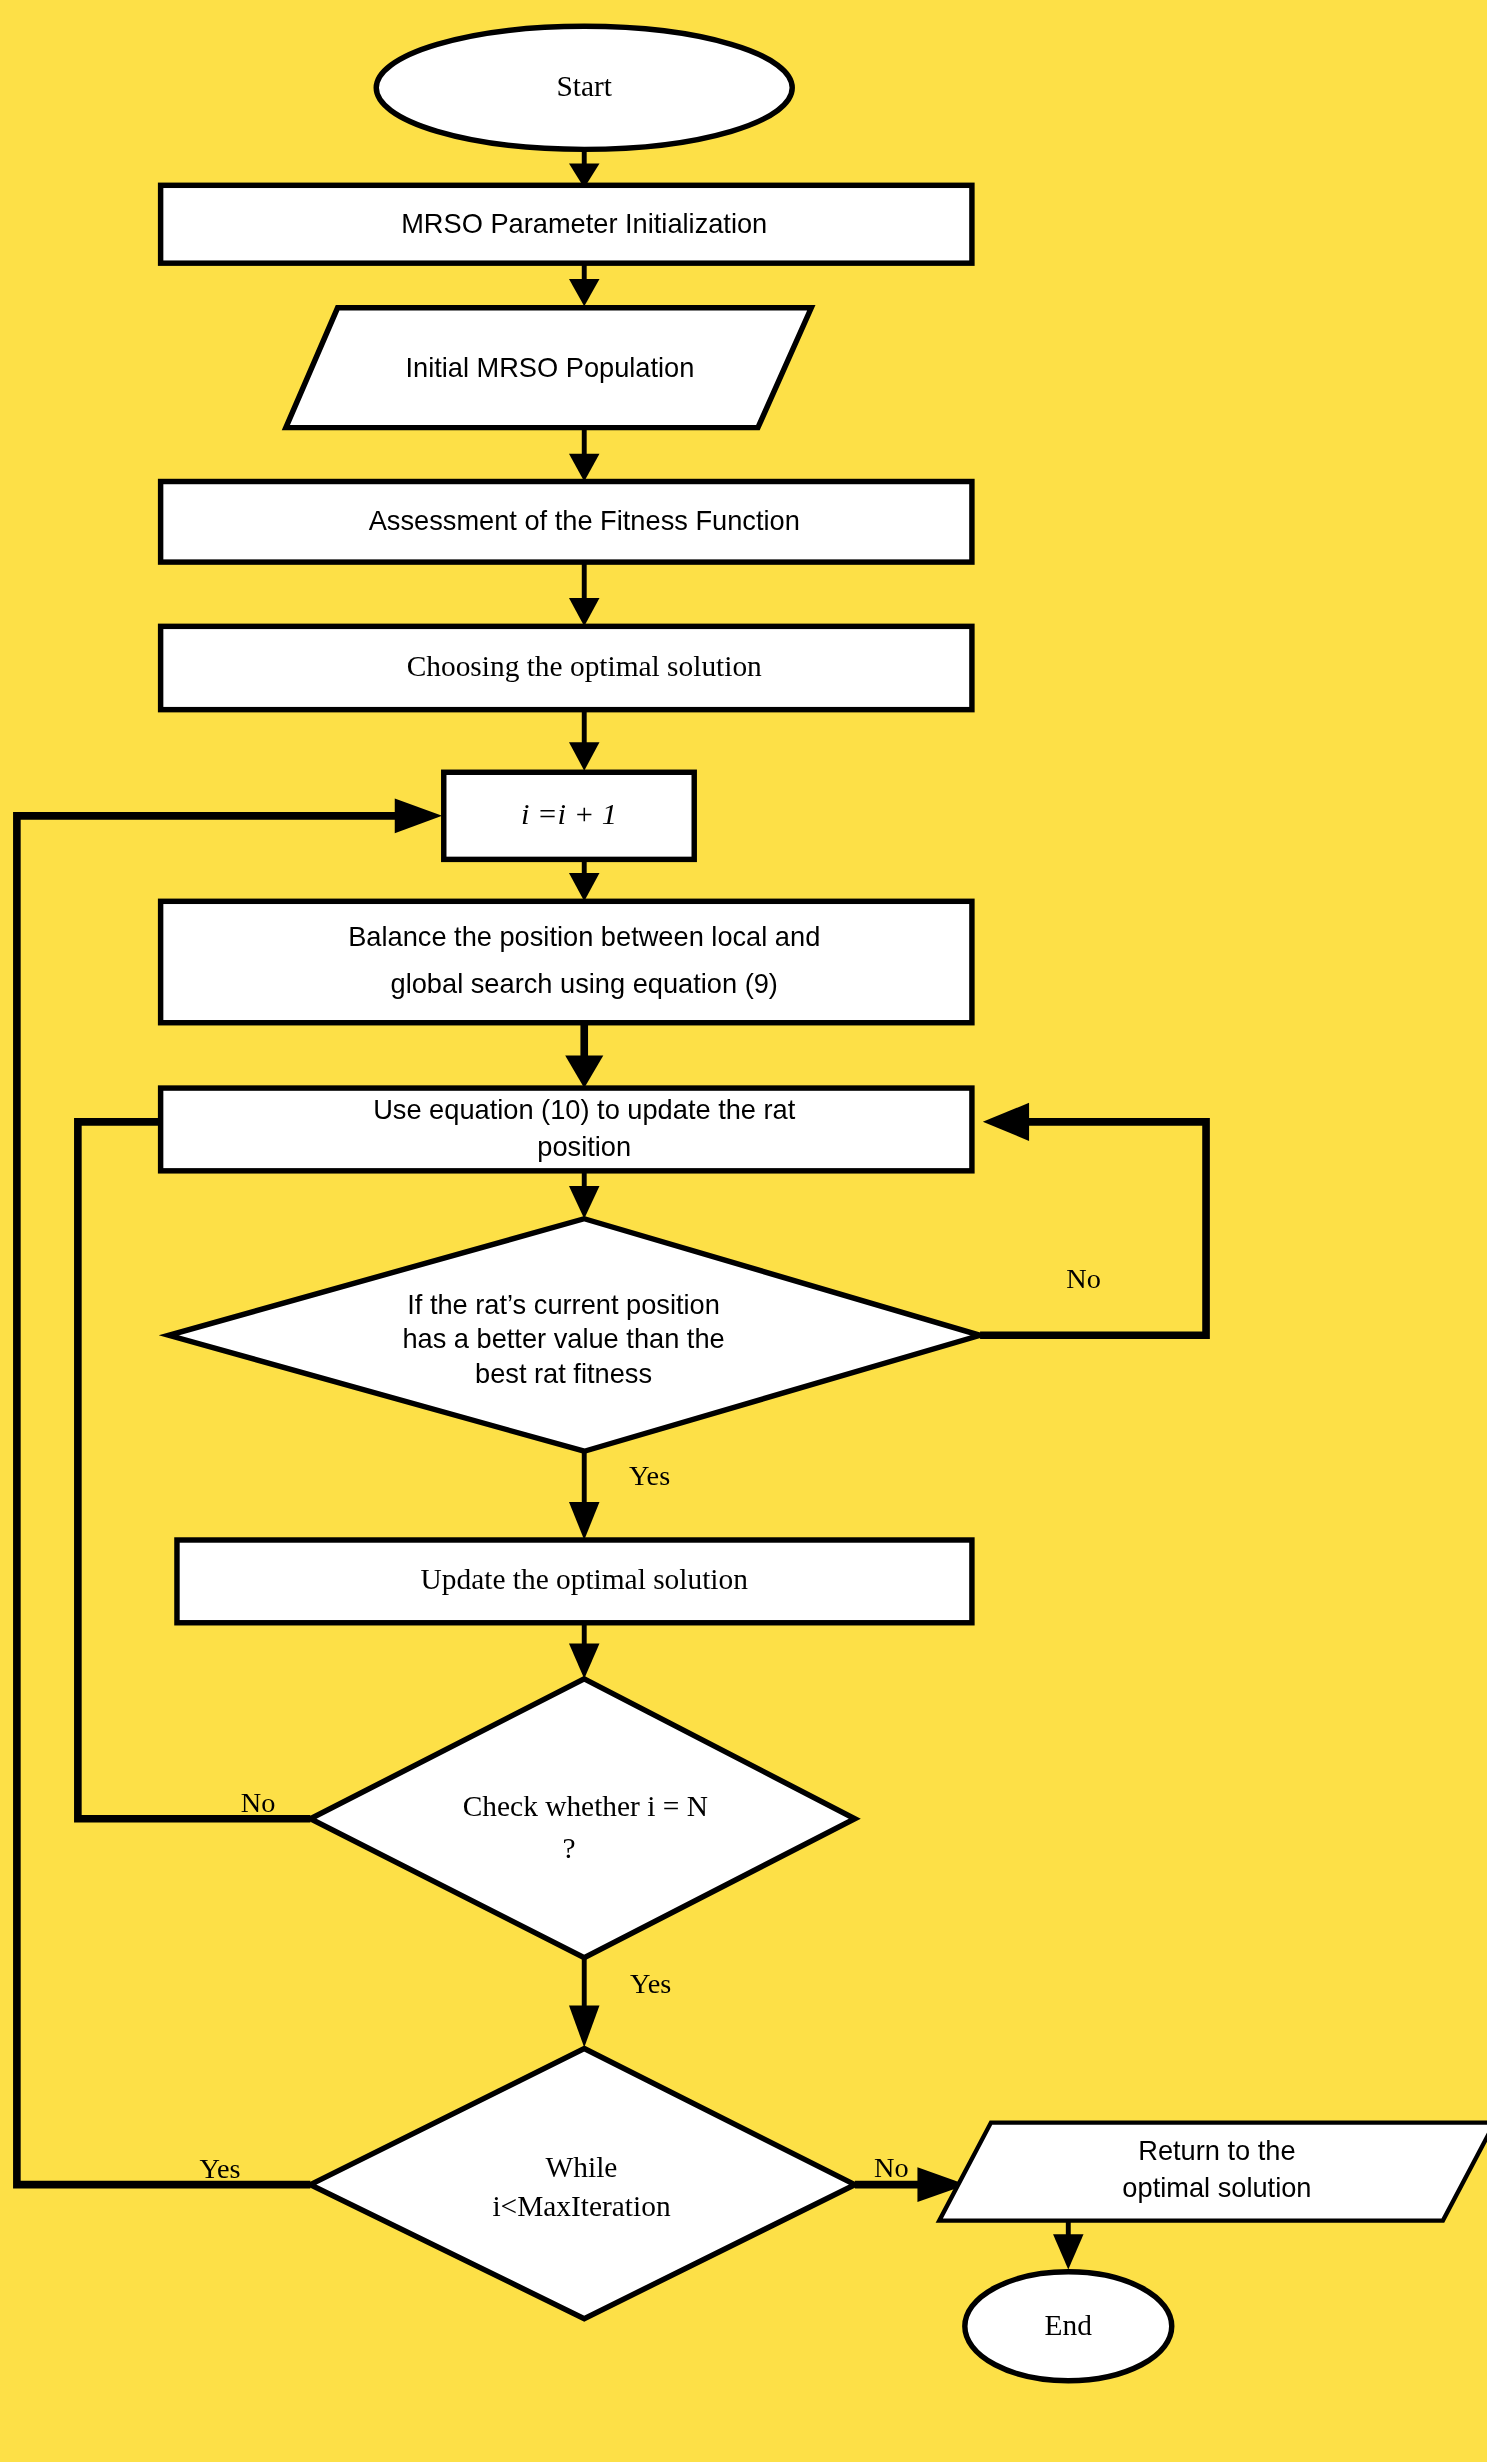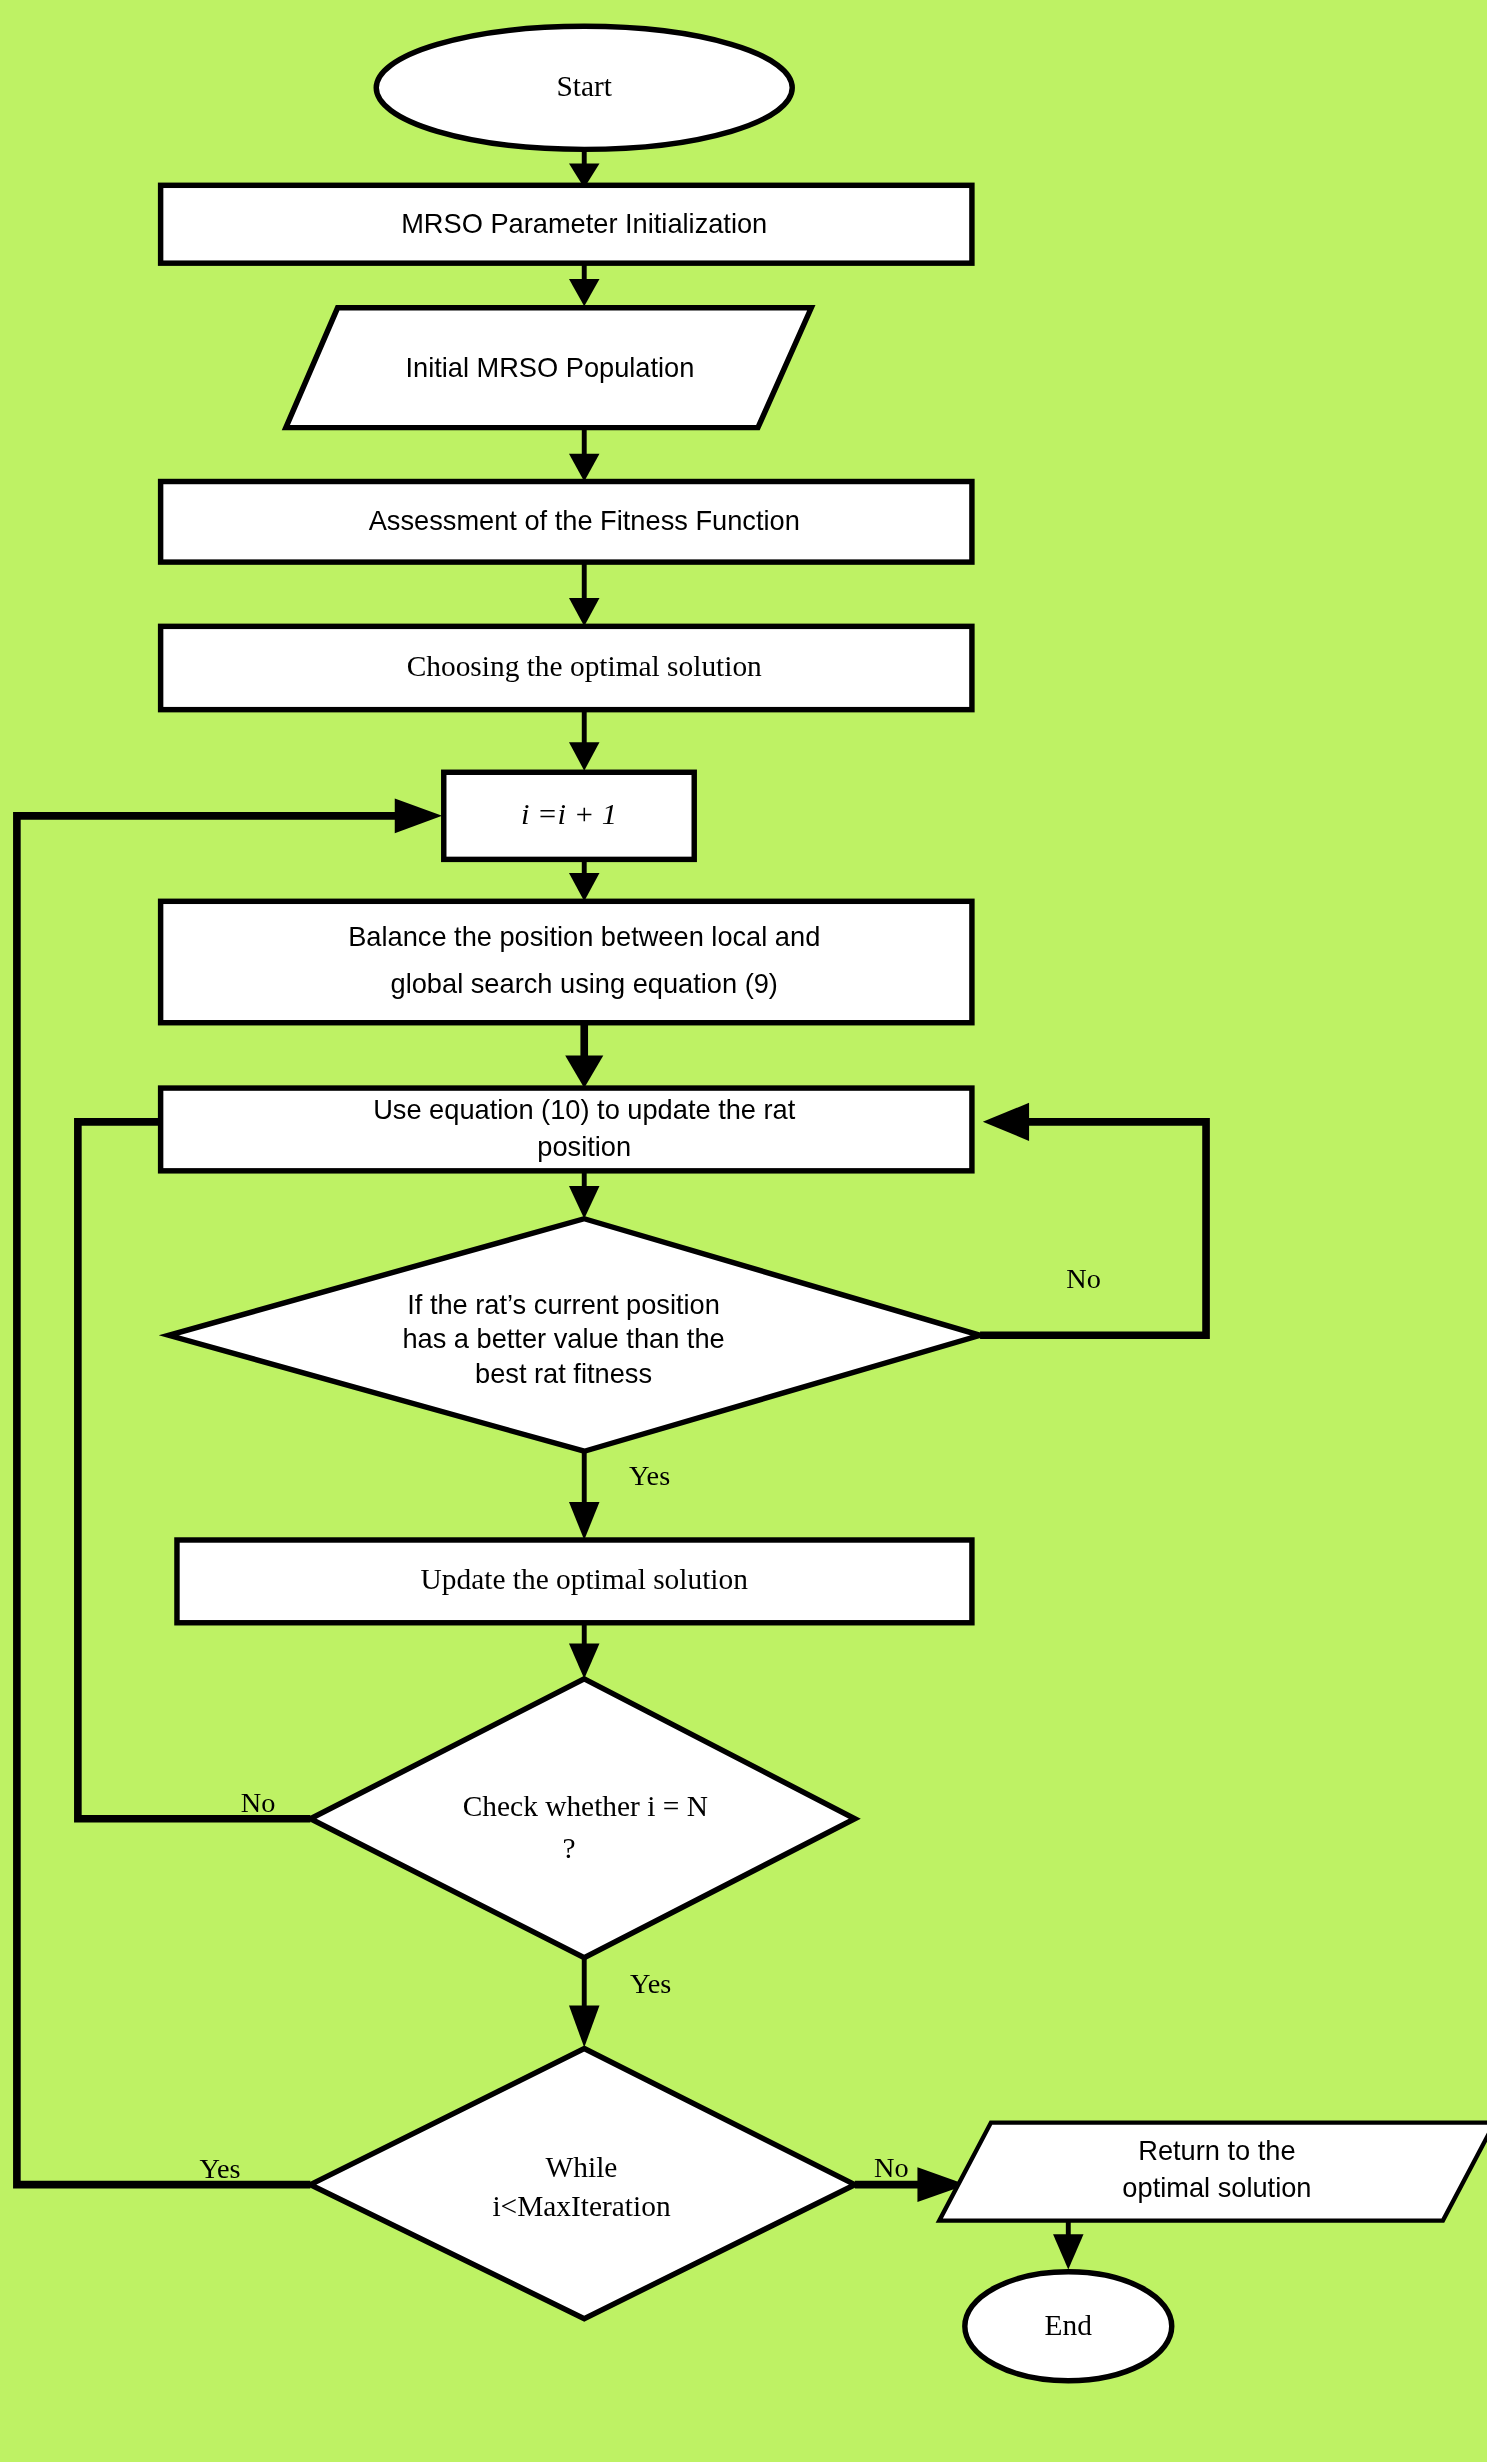--- a/index.html
+++ b/index.html
@@ -4,21 +4,21 @@
 <style>
   html, body {
     margin: 0;
     padding: 0;
     background: #ffffff;
   }
   #flowchart-root {
     position: relative;
     width: 1487px;
     height: 2462px;
-    background: #bef264;
+    background: #fde047;
     font-family: "Liberation Sans", sans-serif;
   }
   svg.fc {
     display: block;
     width: 1487px;
     height: 2462px;
   }
   .shape {
     fill: #ffffff;
     stroke: #000000;

